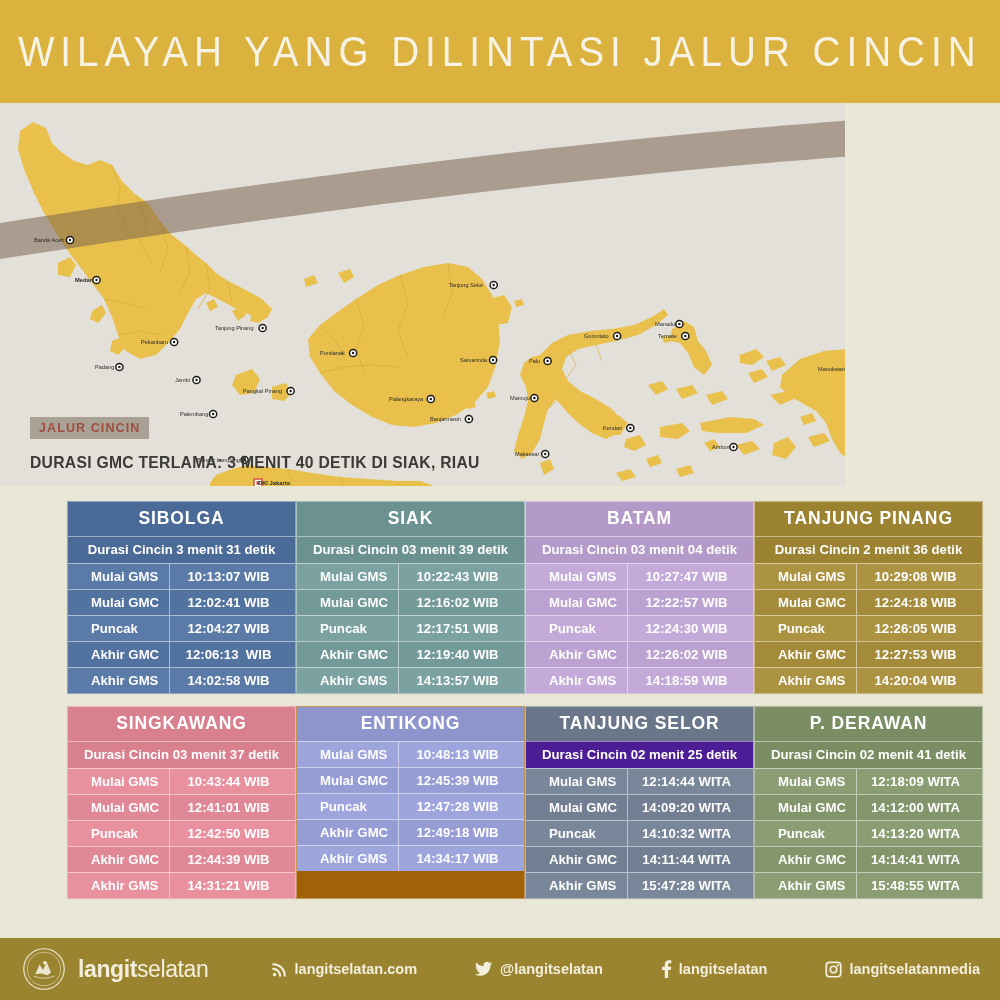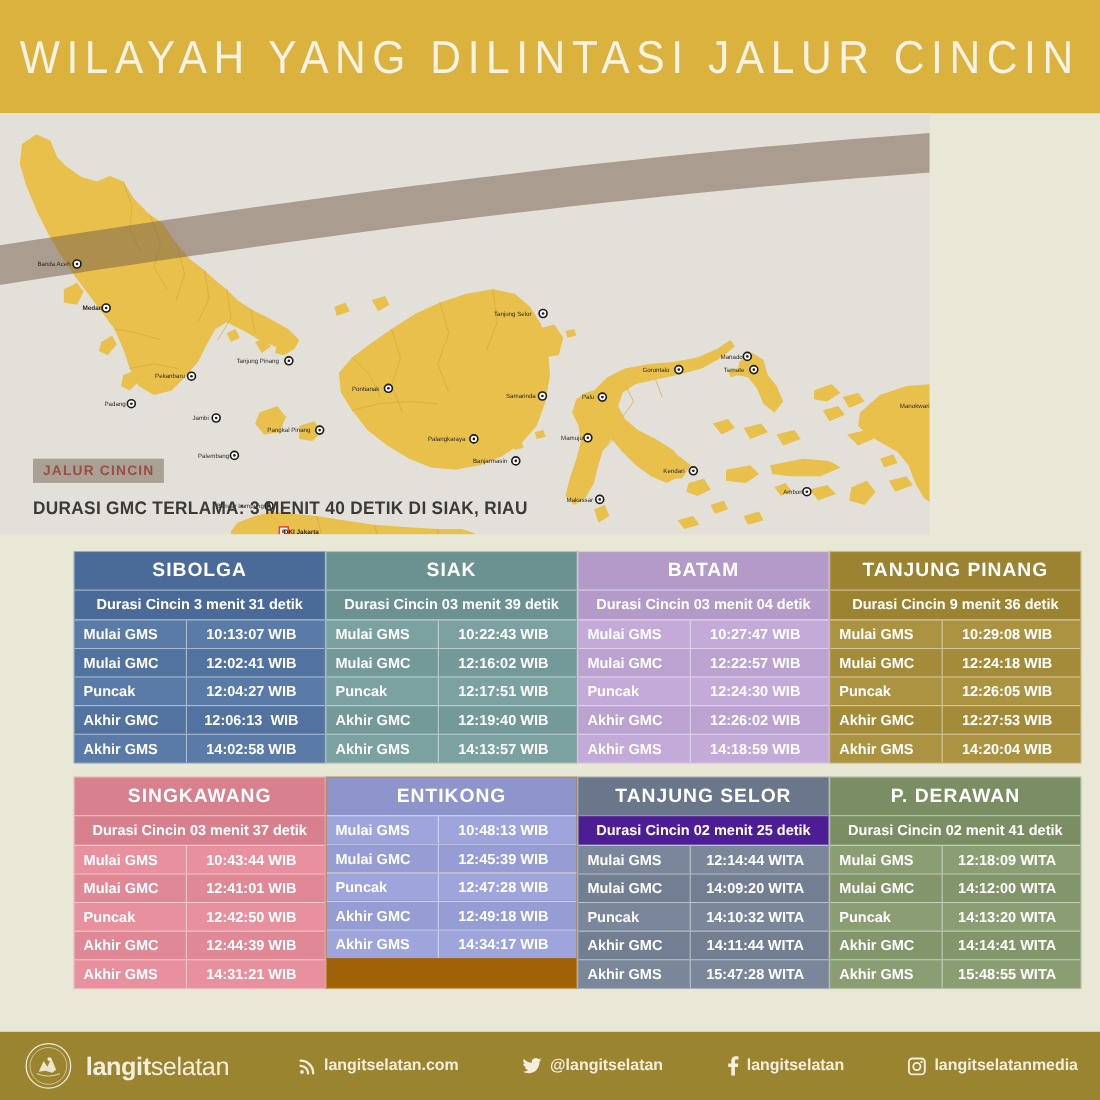--- a/index.html
+++ b/index.html
@@ -113,21 +113,21 @@
     display:flex;
     border-top:1px solid rgba(255,255,255,0.5);
     min-height:26px;
   }
   .crow .lab {
     flex:0 0 45%;
     color:#ffffff;
     font-family:"Liberation Sans Narrow","Liberation Sans", sans-serif;
     font-weight:700;
     font-size:13.2px;
-    padding:5px 0 5px 8px;
+    padding:5px 0 5px 23px;
     white-space:nowrap;
     border-right:1px solid rgba(255,255,255,0.5);
   }
   .crow .val {
     flex:1 1 auto;
     color:#ffffff;
     font-family:"Liberation Sans Narrow","Liberation Sans", sans-serif;
     font-weight:700;
     font-size:13.2px;
     padding:5px 8px 5px 0;
@@ -562,21 +562,21 @@
               <div class="val">12:26:02 WIB</div>
             </div>
             <div class="crow" style="background: rgb(195, 170, 216);">
               <div class="lab">Akhir GMS</div>
               <div class="val">14:18:59 WIB</div>
             </div>
           </div>
         </div>
         <div class="card" style="background: rgb(172, 147, 65);">
           <div class="card-title" style="background: rgb(156, 131, 49);">TANJUNG PINANG</div>
-          <div class="card-sub" style="background: rgb(156, 131, 49);">Durasi Cincin 9 menit 36 detik</div>
+          <div class="card-sub" style="background: rgb(156, 131, 49);">Durasi Cincin 2 menit 36 detik</div>
           <div class="card-rows">
             <div class="crow" style="background: rgb(172, 147, 65);">
               <div class="lab">Mulai GMS</div>
               <div class="val">10:29:08 WIB</div>
             </div>
             <div class="crow" style="background: rgb(164, 139, 57);">
               <div class="lab">Mulai GMC</div>
               <div class="val">12:24:18 WIB</div>
             </div>
             <div class="crow" style="background: rgb(172, 147, 65);">

